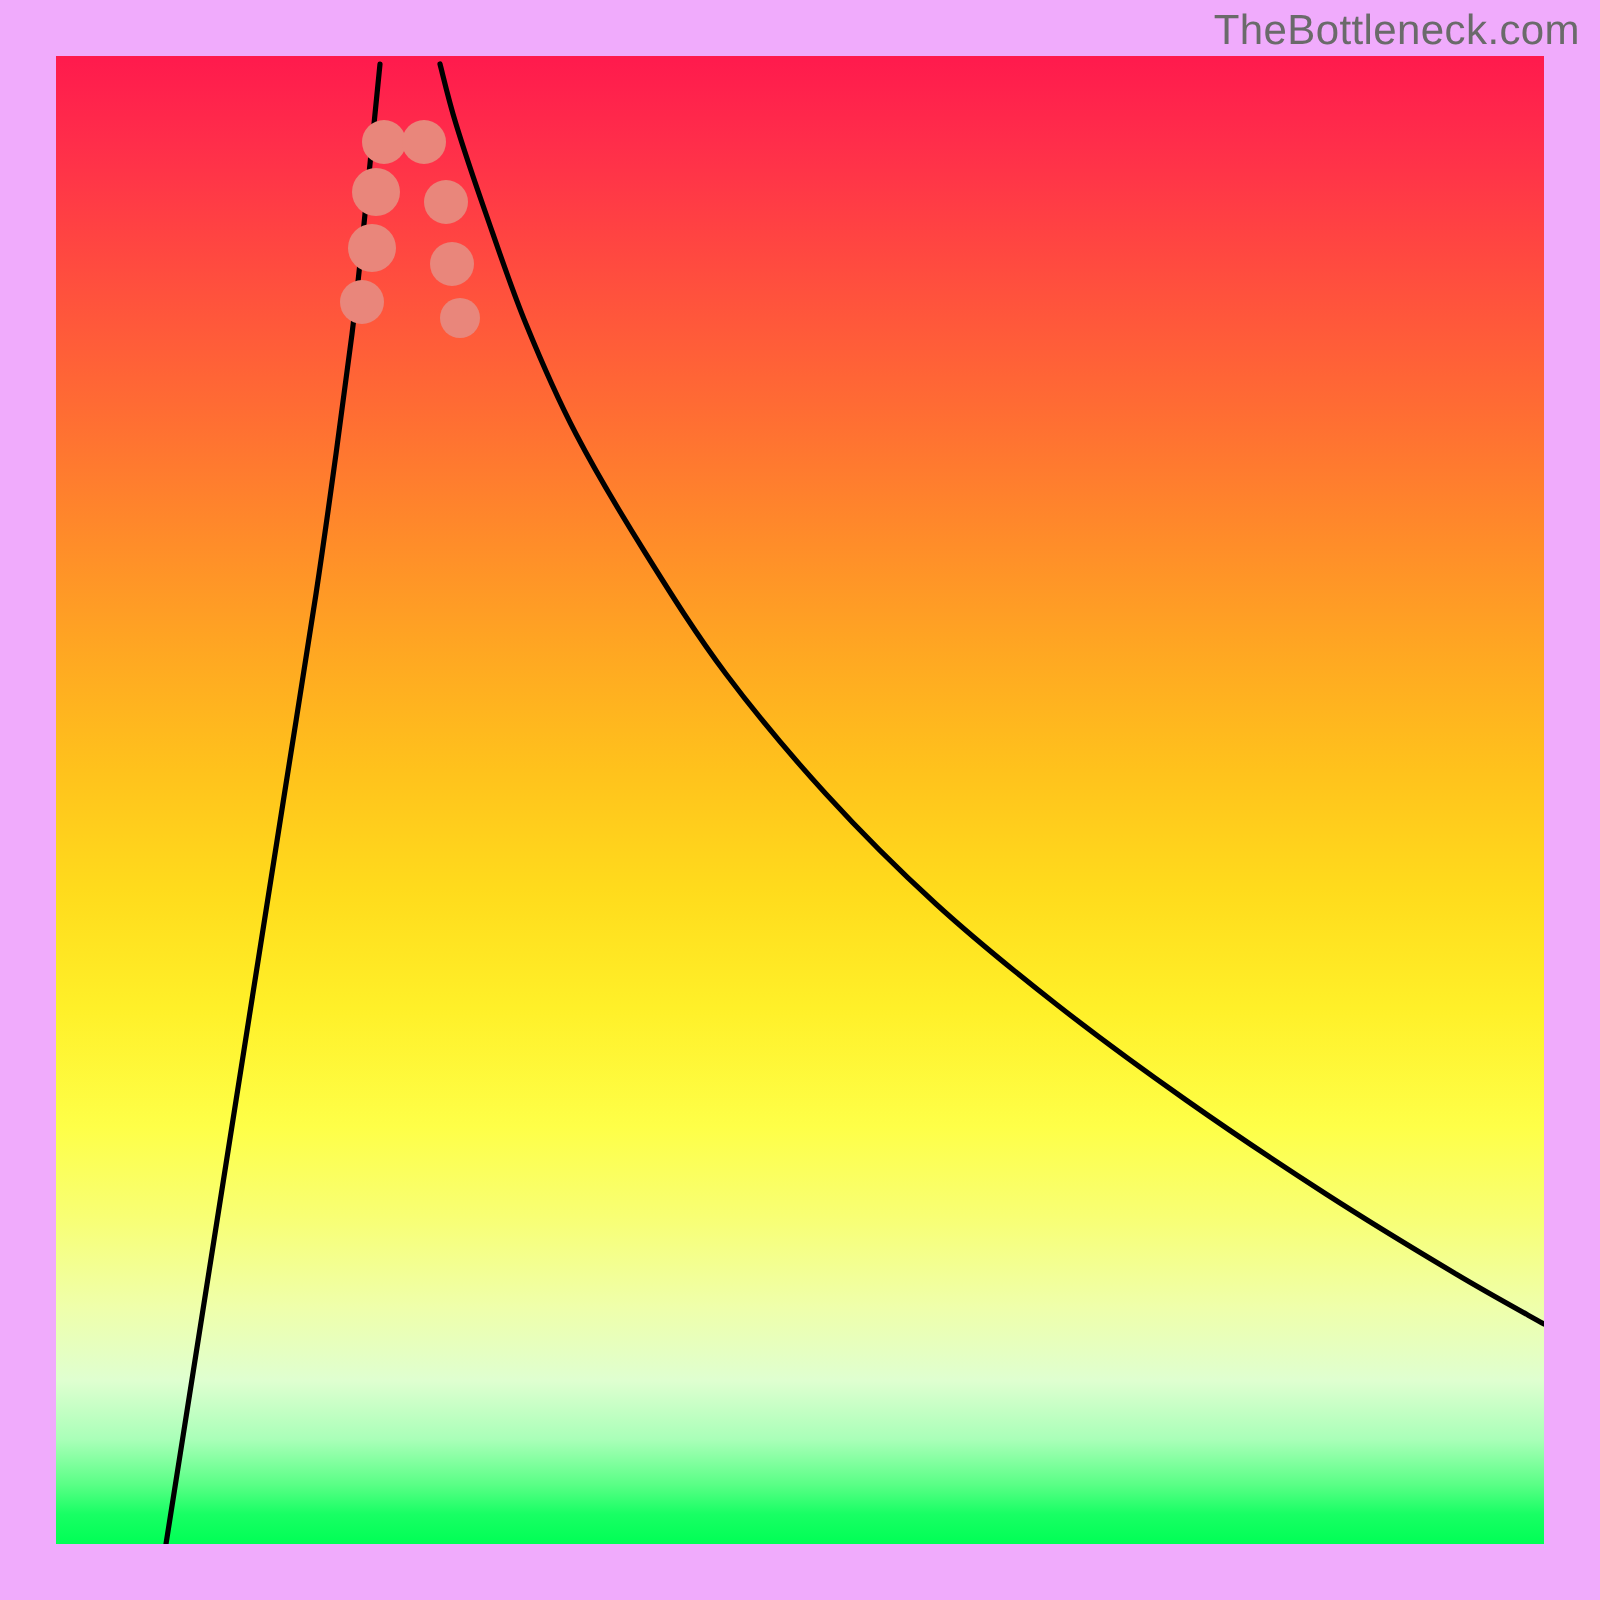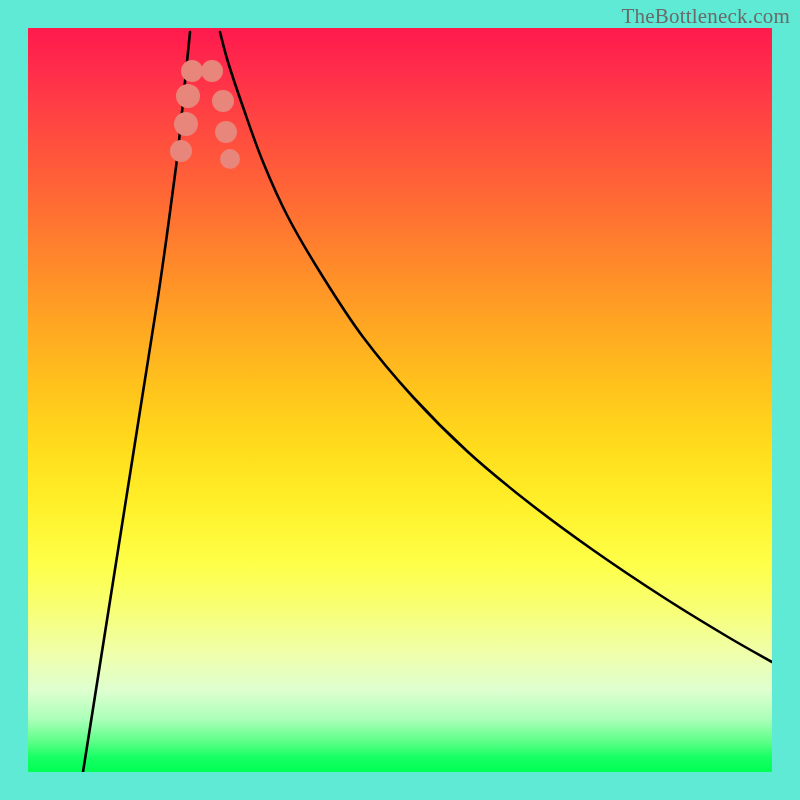--- a/index.html
+++ b/index.html
@@ -7,22 +7,21 @@
     padding: 0;
     width: 800px;
     height: 800px;
     overflow: hidden;
     background: #000;
     font-family: Arial, Helvetica, sans-serif;
   }
   .frame {
     position: absolute;
     inset: 0;
-    background: #5eead4;
-    font-family: Liberation Serif, serif;
+    background: #f0abfc;
   }
   .plot-area {
     position: absolute;
     left: 28px;
     top: 28px;
     width: 744px;
     height: 744px;
     overflow: hidden;
   }
   .gradient-bg {

